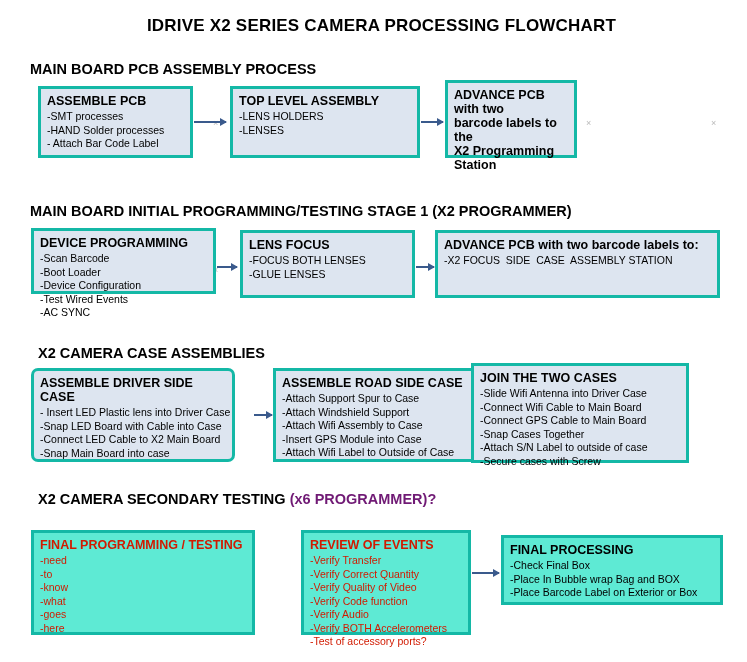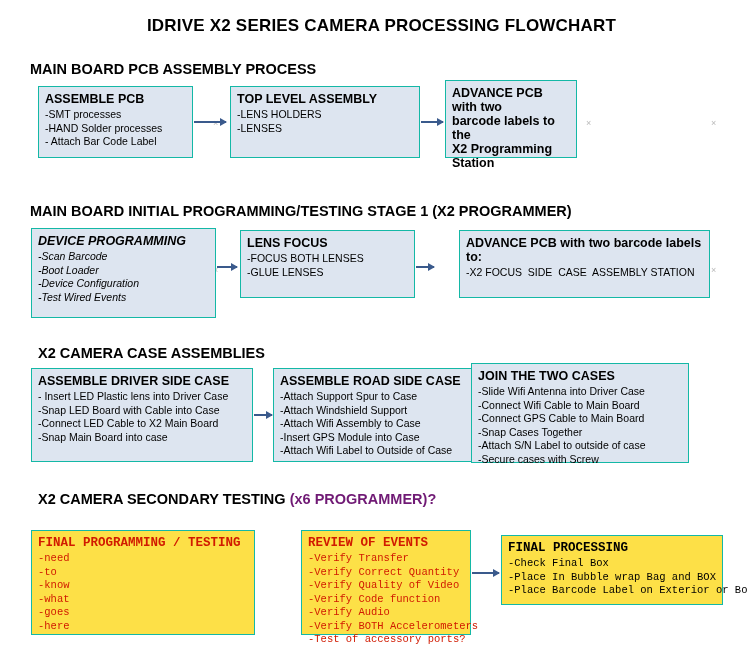--- a/index.html
+++ b/index.html
@@ -36,27 +36,26 @@
     font-size: 14.5px;
     font-weight: bold;
     white-space: nowrap;
   }
   .section-head .accent {
     color: #701a75;
   }
   .box {
     position: absolute;
     background: #dde5f0;
-    border: 1px solid #14b8a6;
+    border: 3px solid #14b8a6;
     box-sizing: border-box;
     padding: 5px 6px 16px 6px;
   }
   .box.white {
-    background: #fde047;
-    font-family: Liberation Mono, monospace;
+    background: #5eead4;
   }
   .box-title {
     font-size: 12.5px;
     font-weight: bold;
     line-height: 14px;
     margin-bottom: 2px;
     white-space: pre-line;
   }
   .box-title.red {
     color: #d11a00;
@@ -136,48 +135,49 @@
   <div class="box" style="left:437px; top:80px; width:132px; height:78px;">
     <div class="box-title">ADVANCE PCB with two
 barcode labels to the
 X2 Programming Station</div>
   </div>
 
   <div class="section-head" style="left:22px; top:203px;">
     <span>MAIN BOARD INITIAL PROGRAMMING/TESTING STAGE 1 (X2 PROGRAMMER)</span>
   </div>
 
-  <div class="box" style="left:23px; top:228px; width:185px; height:90px;font-style:italic;">
+  <div class="box" style="left:23px; top:228px; width:185px; height:66px;">
     <div class="box-title">DEVICE PROGRAMMING</div>
     <div class="box-line">-Scan Barcode</div>
     <div class="box-line">-Boot Loader</div>
     <div class="box-line">-Device Configuration</div>
     <div class="box-line">-Test Wired Events</div>
+    <div class="box-line">-AC SYNC</div>
   </div>
 
   <div class="arrow" style="left:209px; top:266px; width:20px;"></div>
 
   <div class="box" style="left:232px; top:230px; width:175px; height:68px;">
     <div class="box-title">LENS FOCUS</div>
     <div class="box-line">-FOCUS BOTH LENSES</div>
     <div class="box-line">-GLUE LENSES</div>
   </div>
 
   <div class="arrow" style="left:408px; top:266px; width:18px;"></div>
 
-  <div class="box" style="left:451px; top:230px; width:251px; height:68px;">
+  <div class="box" style="left:427px; top:230px; width:285px; height:68px;">
     <div class="box-title">ADVANCE PCB with two barcode labels to:</div>
     <div class="box-line">-X2 FOCUS  SIDE  CASE  ASSEMBLY STATION</div>
   </div>
 
   <div class="section-head" style="left:30px; top:345px;">
     <span>X2 CAMERA CASE ASSEMBLIES</span>
   </div>
 
-  <div class="box" style="left:23px; top:368px; width:222px; height:94px;">
+  <div class="box" style="left:23px; top:368px; width:204px; height:94px;border-radius:7px;">
     <div class="box-title">ASSEMBLE DRIVER SIDE CASE</div>
     <div class="box-line">- Insert LED Plastic lens into Driver Case</div>
     <div class="box-line">-Snap LED Board with Cable into Case</div>
     <div class="box-line">-Connect LED Cable to X2 Main Board</div>
     <div class="box-line">-Snap Main Board into case</div>
   </div>
 
   <div class="arrow" style="left:246px; top:414px; width:18px;"></div>
 
   <div class="box" style="left:265px; top:368px; width:211px; height:94px;">

